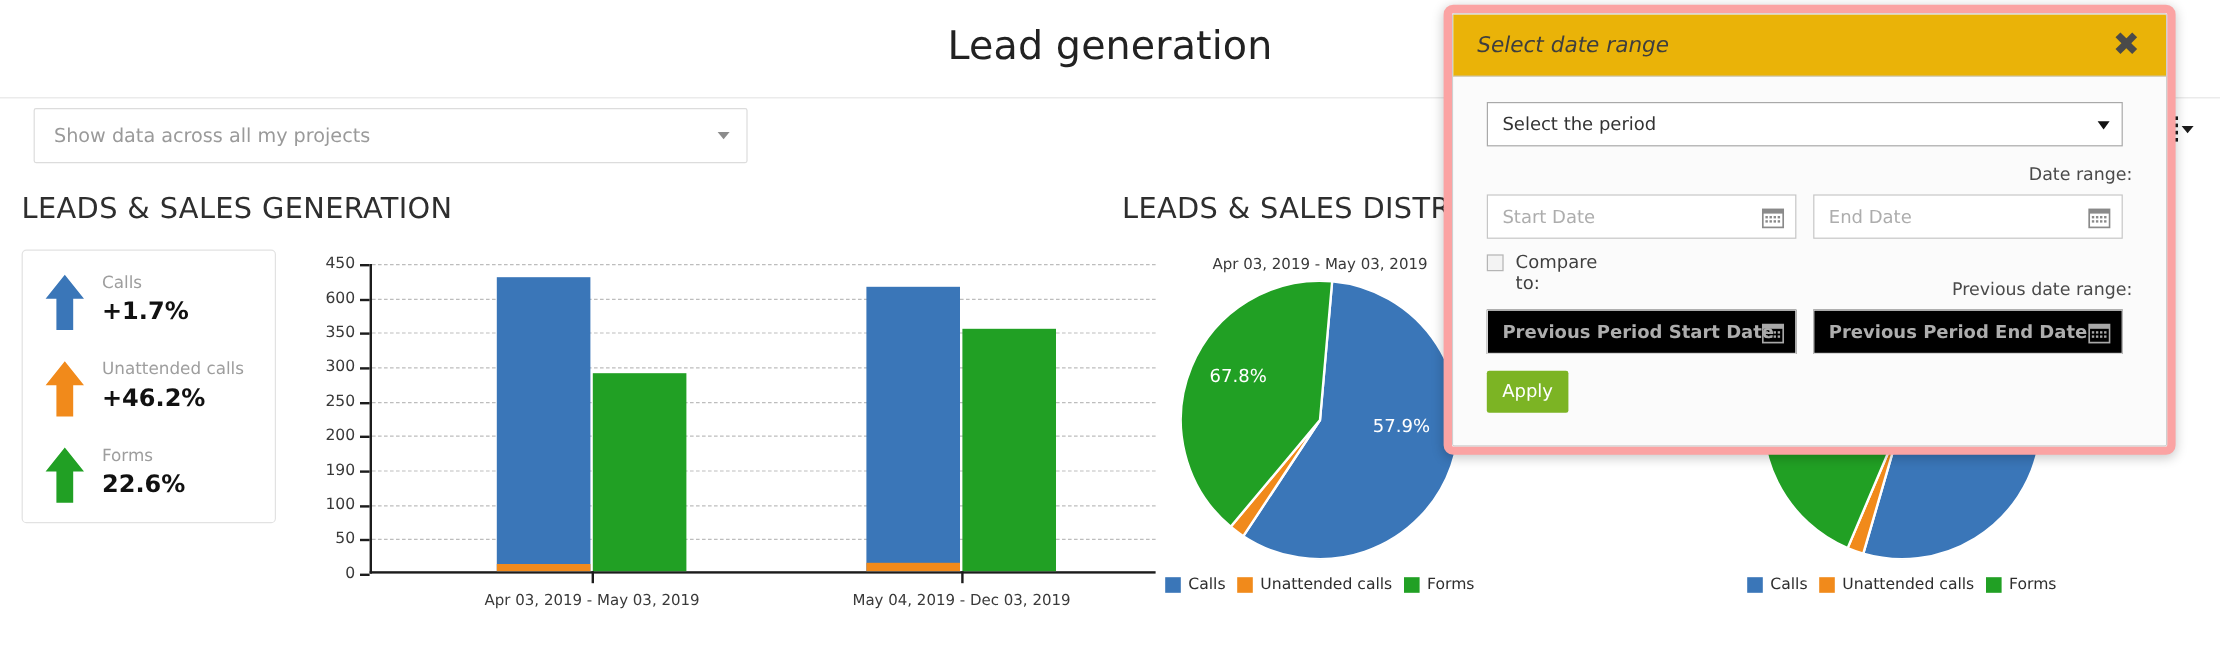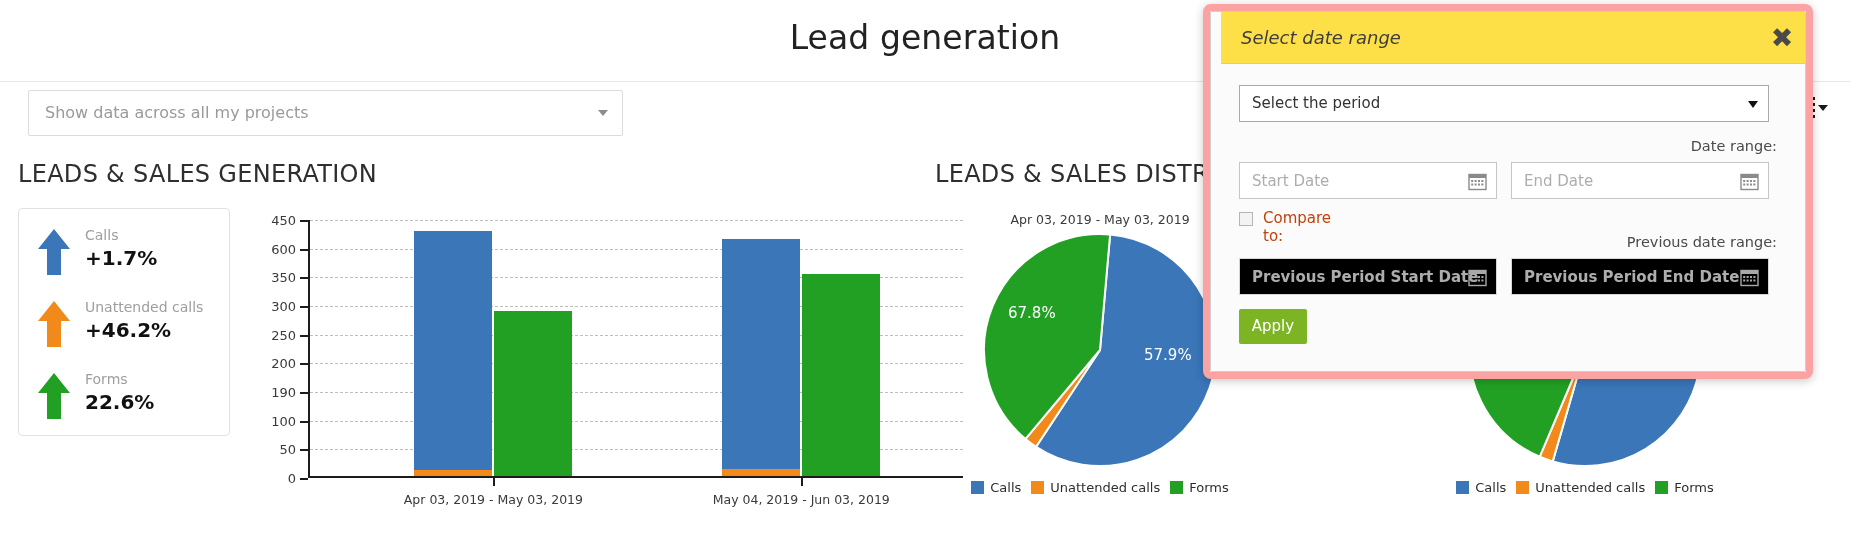--- a/index.html
+++ b/index.html
@@ -117,22 +117,22 @@
 
   
   .modal-outer {
     position: absolute; left: 1203px; top: 4px; width: 610px; height: 375px;
     border: 7px solid #fba3a3; border-radius: 8px; background: #fff;
     box-shadow: 0 2px 10px rgba(0,0,0,.22);
   }
   .modal-inner { position: absolute; inset: 0; background: #fbfbfb;
                  border: 1px solid #cfcfcf; border-radius: 2px; overflow: hidden; }
   .modal-head {
-    position: absolute; left: 10px; top: 0; width: 100%; height: 52px;
-    background: #fde047; border-bottom: 1px solid #c9c9c9;
+    position: absolute; left: 0; top: 0; width: 100%; height: 52px;
+    background: #eab308; border-bottom: 1px solid #c9c9c9;
   }
   .modal-head .mtitle {
     position: absolute; left: 20px; top: 15px; font-size: 18px; color: #3e3e3e;
     font-style: italic; font-family: "DejaVu Sans", "Liberation Sans", sans-serif;
   }
   .modal-close {
     position: absolute; right: 18px; top: 11px; width: 30px; height: 30px;
     color: #4a4a4a; font-size: 27px; line-height: 29px; text-align: center;
     font-family: "DejaVu Sans", "Liberation Sans", sans-serif;
   }
@@ -163,21 +163,21 @@
   .date-field .dv { position: absolute; left: 12px; top: 9px; font-size: 15px; color: #adadad; }
   .date-field .cal { position: absolute; right: 9px; top: 9px; }
   #f-start { left: 28px;  top: 98px;  width: 258px; }
   #f-end   { left: 300px; top: 98px;  width: 258px; padding-left: 34px; }
   #f-pstart{ left: 28px;  top: 194px; width: 258px; }
   #f-pend  { left: 300px; top: 194px; width: 258px; }
 
   .compare-row { position: absolute; left: 28px; top: 146px; height: 20px; }
   .cb { position: absolute; left: 0; top: 2px; width: 14px; height: 14px;
         border: 1px solid #b5b5b5; background: #f3f3f3; }
-  .compare-row .clab { position: absolute; left: 24px; top: -1px; font-size: 15px; color:#c2410c; }
+  .compare-row .clab { position: absolute; left: 24px; top: -1px; font-size: 15px; color:#404040; }
 
   .apply-btn {
     position: absolute; left: 28px; top: 245px; width: 68px; height: 35px;
     background: #7cb424; color: #fff; font-size: 15px; text-align: center;
     line-height: 35px; border-radius: 2px;
   }
 </style>
 </head>
 <body>
 
@@ -273,21 +273,21 @@
         <div class="ylabel" style="top: 0px;">450</div>
         <div class="bar blue" style="left: 104.4px; width: 78px; height: 244.813px;"></div>
         <div class="bar orange" style="left: 104.4px; width: 78px; height: 5.73333px;"></div>
         <div class="bar green" style="left: 184.4px; width: 78px; height: 164.547px;"></div>
         <div class="xtick" style="left: 183.4px;"></div>
         <div class="xlabel" style="left: 183.4px;">Apr 03, 2019 - May 03, 2019</div>
         <div class="bar blue" style="left: 412.25px; width: 78px; height: 237.36px;"></div>
         <div class="bar orange" style="left: 412.25px; width: 78px; height: 7.45333px;"></div>
         <div class="bar green" style="left: 492.25px; width: 78px; height: 201.813px;"></div>
         <div class="xtick" style="left: 491.25px;"></div>
-        <div class="xlabel" style="left: 491.25px;">May 04, 2019 - Jun 03, 2019</div>
+        <div class="xlabel" style="left: 491.25px;">May 04, 2019 - Dec 03, 2019</div>
       </div>
   </div>
 
   <div class="pie-block" id="pie-block-1">
     <div class="pie-title">Apr 03, 2019 - May 03, 2019</div>
     <div class="pie-wrap" id="pie-wrap-1">
         <svg width="232" height="232" class="pie-svg">
           <path d="M 116 116 L 126.11006615872834 0.4414150213575141 A 116 116 0 1 1 52.07664100088698 212.79774880786493 Z" fill="#3a76b8" stroke="#ffffff" stroke-width="2"></path>
           <path d="M 116 116 L 52.07664100088698 212.79774880786493 A 116 116 0 0 1 41.56078349770337 204.96517884275966 Z" fill="#f18a1b" stroke="#ffffff" stroke-width="2"></path>
           <path d="M 116 116 L 41.56078349770337 204.96517884275966 A 116 116 0 0 1 126.11006615872832 0.4414150213575141 Z" fill="#21a024" stroke="#ffffff" stroke-width="2"></path>

